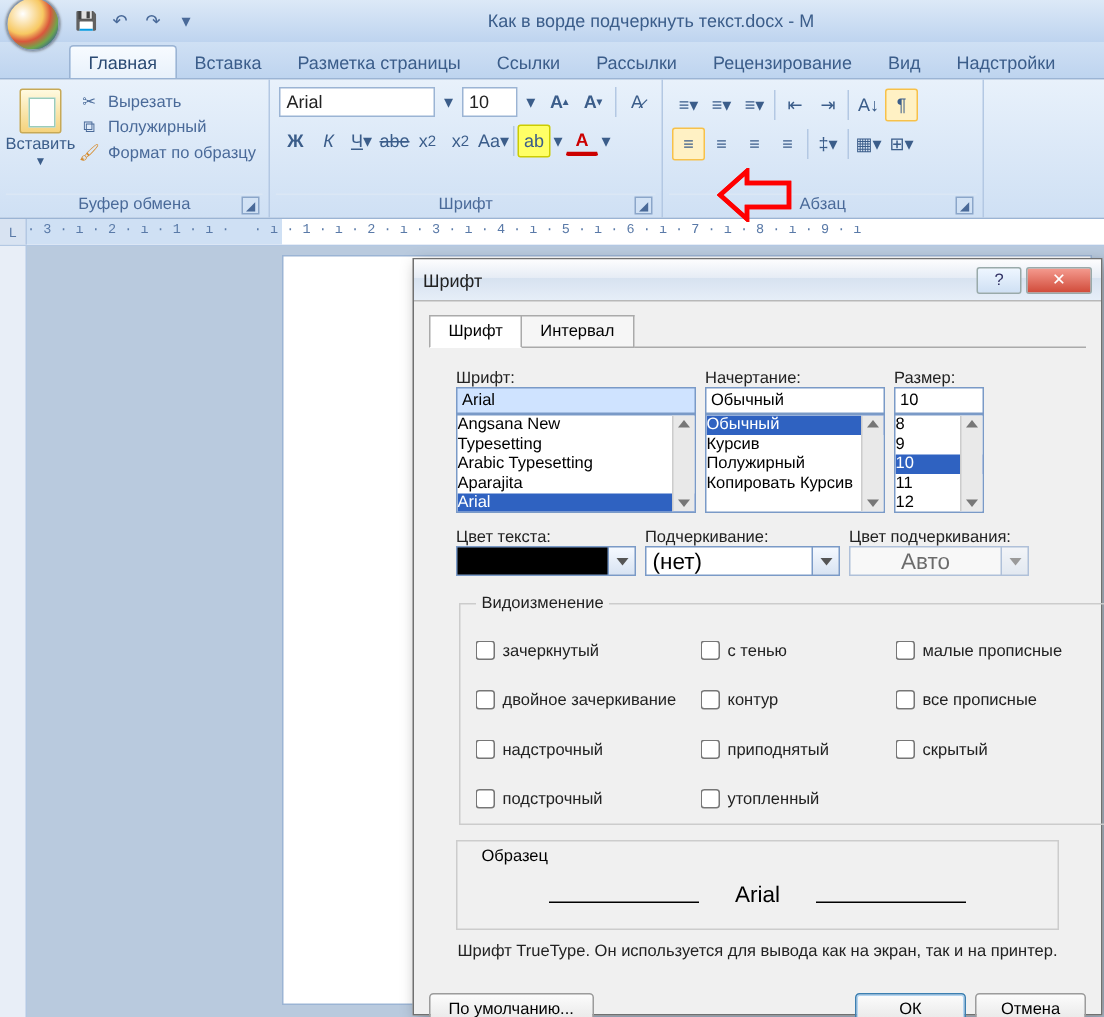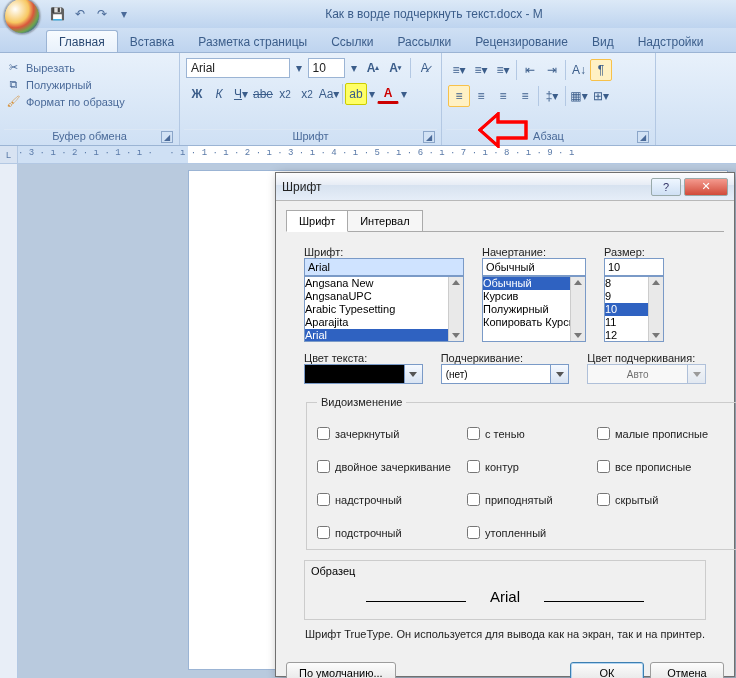--- a/index.html
+++ b/index.html
@@ -50,40 +50,40 @@
   .dlg-title { height:28px; background:linear-gradient(#fdfdfe,#e6ecf5 45%,#d7e2f0 46%,#e6eef8); display:flex; align-items:center; padding:0 6px; font-size:12px; color:#222; border-bottom:1px solid #b8b8b8;}
   .dlg-title .spacer{flex:1;}
   .win-btn{ width:30px; height:18px; border:1px solid #9aa; margin-left:3px; border-radius:2px; display:flex; align-items:center; justify-content:center; font-size:11px;}
   .win-help{background:linear-gradient(#eef6ff,#cfe0f4); color:#336;}
   .win-close{background:linear-gradient(#f49a8e,#d14b3a); color:#fff; width:44px;}
   .dlg-tabs { display:flex; margin:8px 0 0 10px; }
   .dtab { padding:4px 12px; border:1px solid #aaa; background:#f6f6f6; font-size:11px; position:relative; top:1px;}
   .dtab.active{ background:#fff; border-bottom-color:#fff; font-weight:400;}
   .dtab:not(.active){border-left:none;}
   .dlg-body { margin:0 10px 8px; background:#f0f0f0; border:0; padding:14px 18px 8px; border-top:1px solid #aaa;}
-  .field-row { display:flex; gap:18px;}
+  .field-row { display:flex; gap:6px;}
   .col label{ font-size:11px; color:#222; }
   .txtin { background:#fff; border:1px solid #7a9ac7; height:18px; padding:0 3px; font-size:11px; color:#000; width:100%;}
   .listbox { background:#fff; border:1px solid #7a9ac7; height:66px; overflow:hidden; font-size:11px; line-height:13px; position:relative;}
   .listbox .sel{ background:#2f62c1; color:#fff;}
   .listbox .sb{position:absolute; right:0; top:0; width:15px; bottom:0; background:#e9e9e9; border-left:1px solid #ccc;}
   .listbox .sb::before,.listbox .sb::after{content:"";position:absolute;left:3px;width:0;height:0;border-left:4px solid transparent;border-right:4px solid transparent;}
   .listbox .sb::before{top:3px;border-bottom:5px solid #777;}
   .listbox .sb::after{bottom:3px;border-top:5px solid #777;}
   .dd { display:flex;}
-  .dd .val{ background:#fff; border:1px solid #7a9ac7; height:20px; flex:1; padding:0 4px; display:flex; align-items:center; font-size:10px;}
+  .dd .val{ background:#fff; border:1px solid #7a9ac7; height:20px; flex:1; padding:0 4px; display:flex; align-items:center; font-size:15px;}
   .dd .btn{ width:18px; height:20px; border:1px solid #7a9ac7; border-left:none; background:linear-gradient(#f5f9ff,#d8e3f2); display:flex; align-items:center; justify-content:center;}
   .dd .btn::after{content:"";border-left:4px solid transparent;border-right:4px solid transparent;border-top:5px solid #555;}
   .dd.color .val{background:#000;}
   .fieldset{ border:1px solid #ccc; margin-top:12px; padding:8px 10px 10px; }
   .fieldset>legend{font-size:11px; padding:0 4px; color:#222;}
   .chk-grid{ display:grid; grid-template-columns:150px 130px 130px; row-gap:20px; font-size:11px; color:#222;margin-top:11px;}
   .chk{ display:flex; align-items:center; gap:5px;}
   .chk input{ width:13px; height:13px; margin:0;}
-  .sample { border:1px solid #ccc; margin-top:10px; padding:4px 6px 8px;}
+  .sample { border:1px solid #ccc; margin-top:10px; padding:4px 16px 8px;}
   .sample-label{font-size:11px; margin-bottom:4px;}
   .sample-box{ height:30px; display:flex; align-items:center; justify-content:center; gap:24px;}
   .sample-line{ flex:0 0 100px; border-bottom:1px solid #000; height:12px;}
   .sample-txt{ font-size:15px;}
   .info{ font-size:11px; color:#222; margin:8px 0 0; text-align:center;}
   .dlg-foot{ display:flex; padding:6px 10px 10px; gap:6px; align-items:center;}
   .pushbtn{ border:1px solid #9c9c9c; background:linear-gradient(#fcfcfc,#e5e5e5); height:22px; padding:0 12px; border-radius:3px; font-size:11px;}
   .pushbtn.primary{ border-color:#3c7fb1; box-shadow:0 0 0 1px #b2d4f1 inset;}
   .disabled{ color:#9c9c9c;}
 </style>
@@ -109,20 +109,25 @@
   <div class="tab">Рассылки</div>
   <div class="tab">Рецензирование</div>
   <div class="tab">Вид</div>
   <div class="tab">Надстройки</div>
 </div>
 
 <div class="ribbon">
 
   <div class="group" style="width:180px">
     <div class="group-body">
+      <div class="paste-col">
+        <div class="paste-ico"></div>
+        <span style="font-size:11px;color:#3b5d8a">Вставить</span>
+        <span style="font-size:8px;color:#3b5d8a">▼</span>
+      </div>
       <div class="clip-col">
         <div class="clip-row">
             <span class="mini-ico">✂</span>
             <span>Вырезать</span>
           </div>
         <div class="clip-row">
             <span class="mini-ico">⧉</span>
             <span>Полужирный</span>
           </div>
         <div class="clip-row">
@@ -235,28 +240,28 @@
     <div class="dtab active">Шрифт</div>
     <div class="dtab">Интервал</div>
   </div>
   <div class="dlg-body">
     <div class="field-row">
       <div class="col" style="width:160px">
         <label>Шрифт:</label>
         <input class="txtin" style="background: rgb(207, 227, 255);" value="Arial">
         <div class="listbox">
           <div>Angsana New</div>
-          <div>AngsanaUPC</div>
+          <div>Typesetting</div>
           <div>Arabic Typesetting</div>
           <div>Aparajita</div>
           <div class="sel">Arial</div>
           <div class="sb"></div>
         </div>
       </div>
-      <div class="col" style="width:104px">
+      <div class="col" style="width:120px">
         <label>Начертание:</label>
         <input class="txtin" value="Обычный" style="">
         <div class="listbox">
           <div class="sel">Обычный</div>
           <div>Курсив</div>
           <div>Полужирный</div>
           <div>Копировать Курсив</div>
           <div class="sb"></div>
         </div>
       </div>

